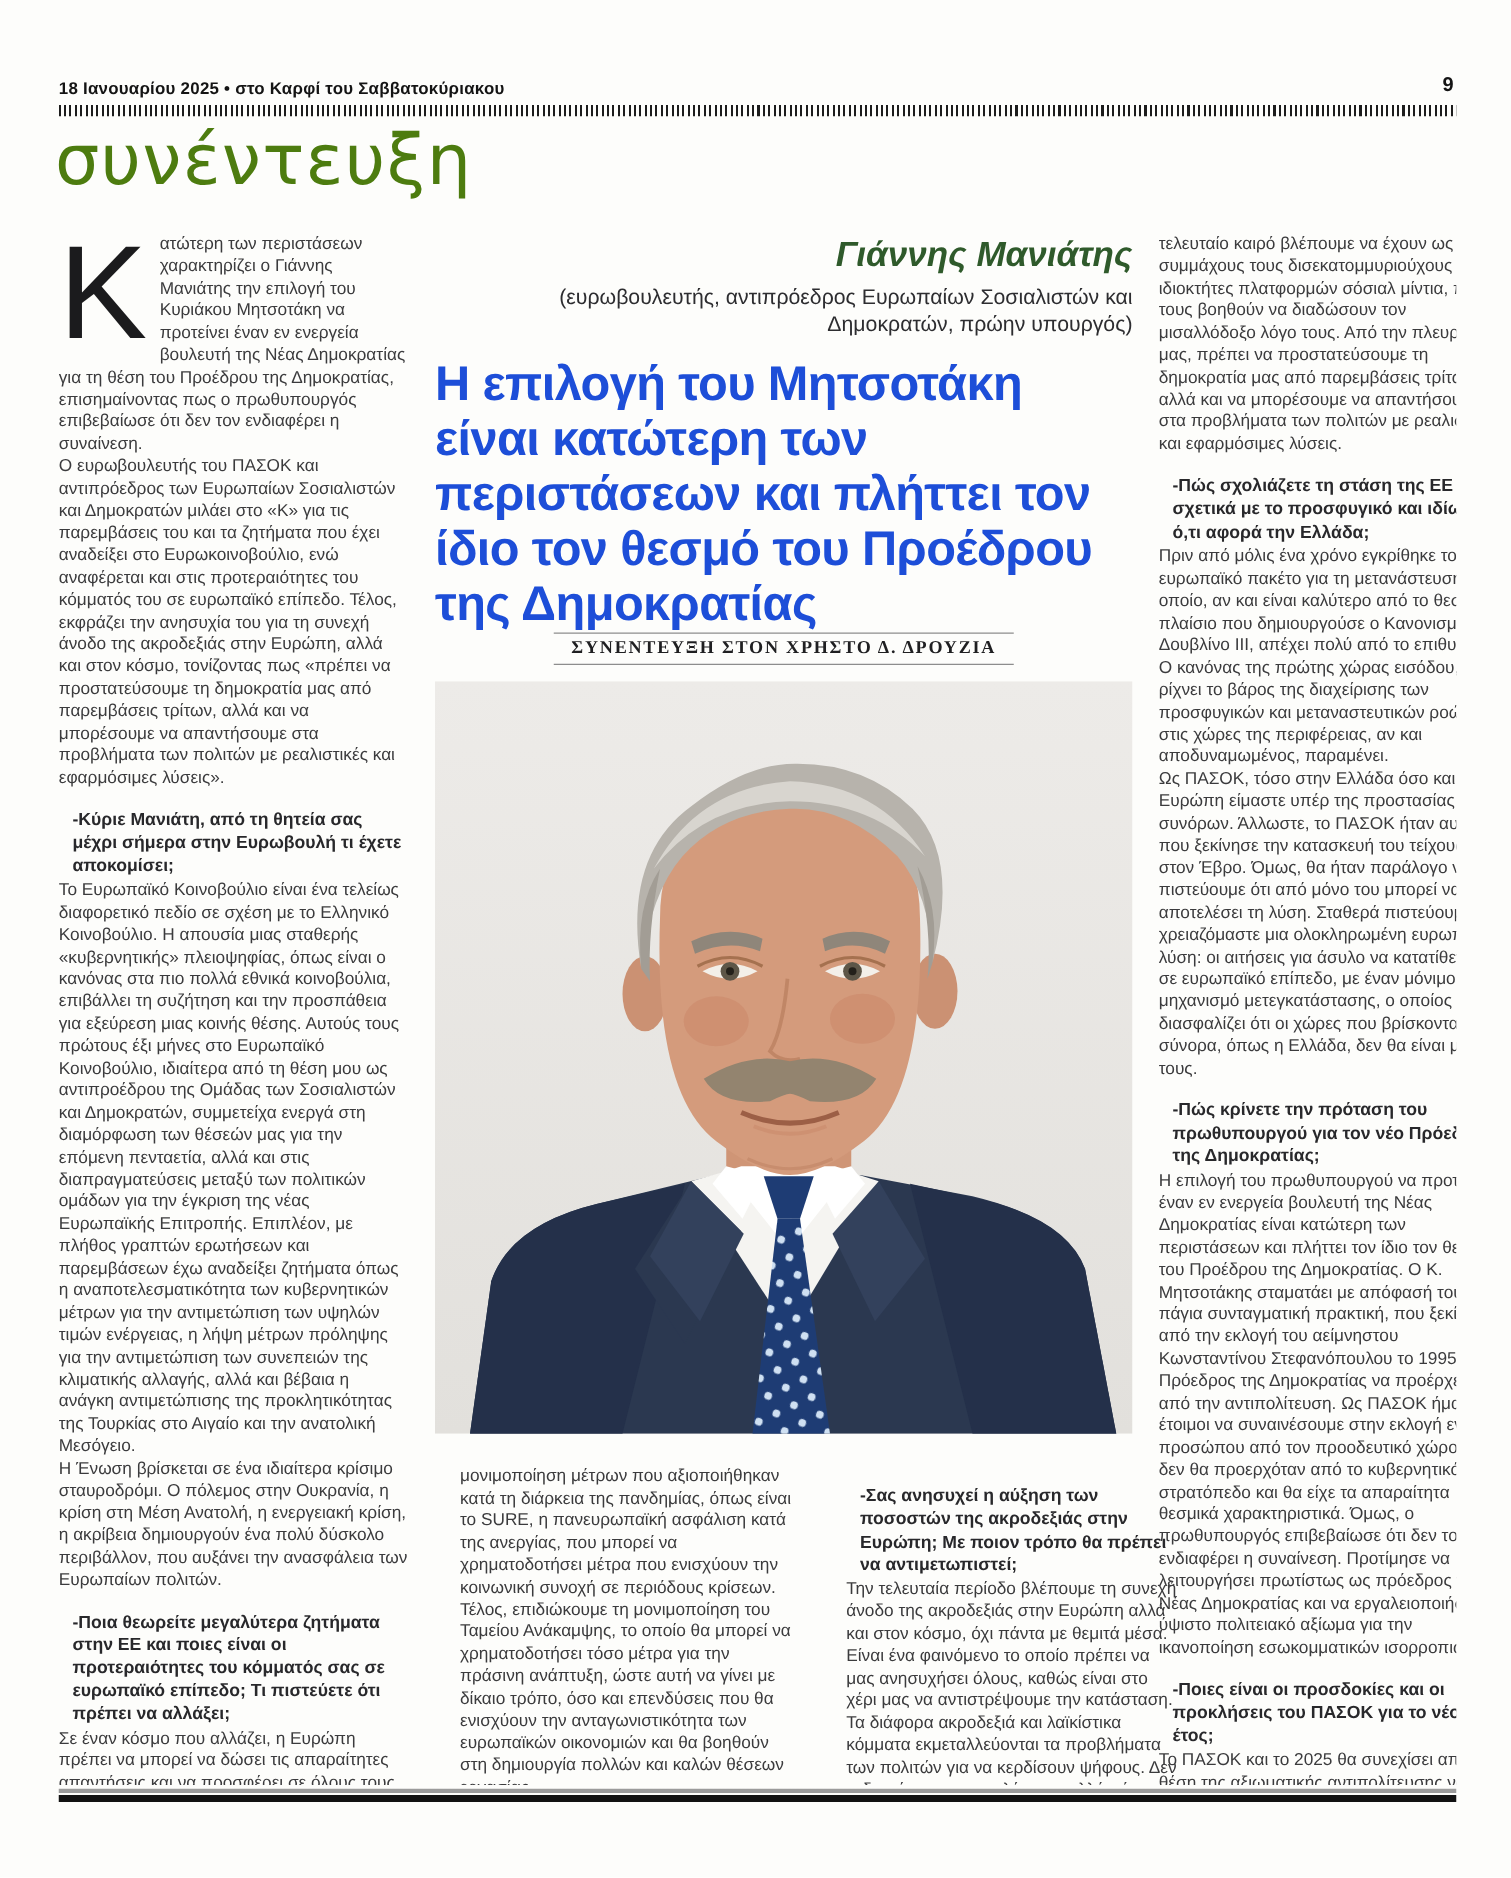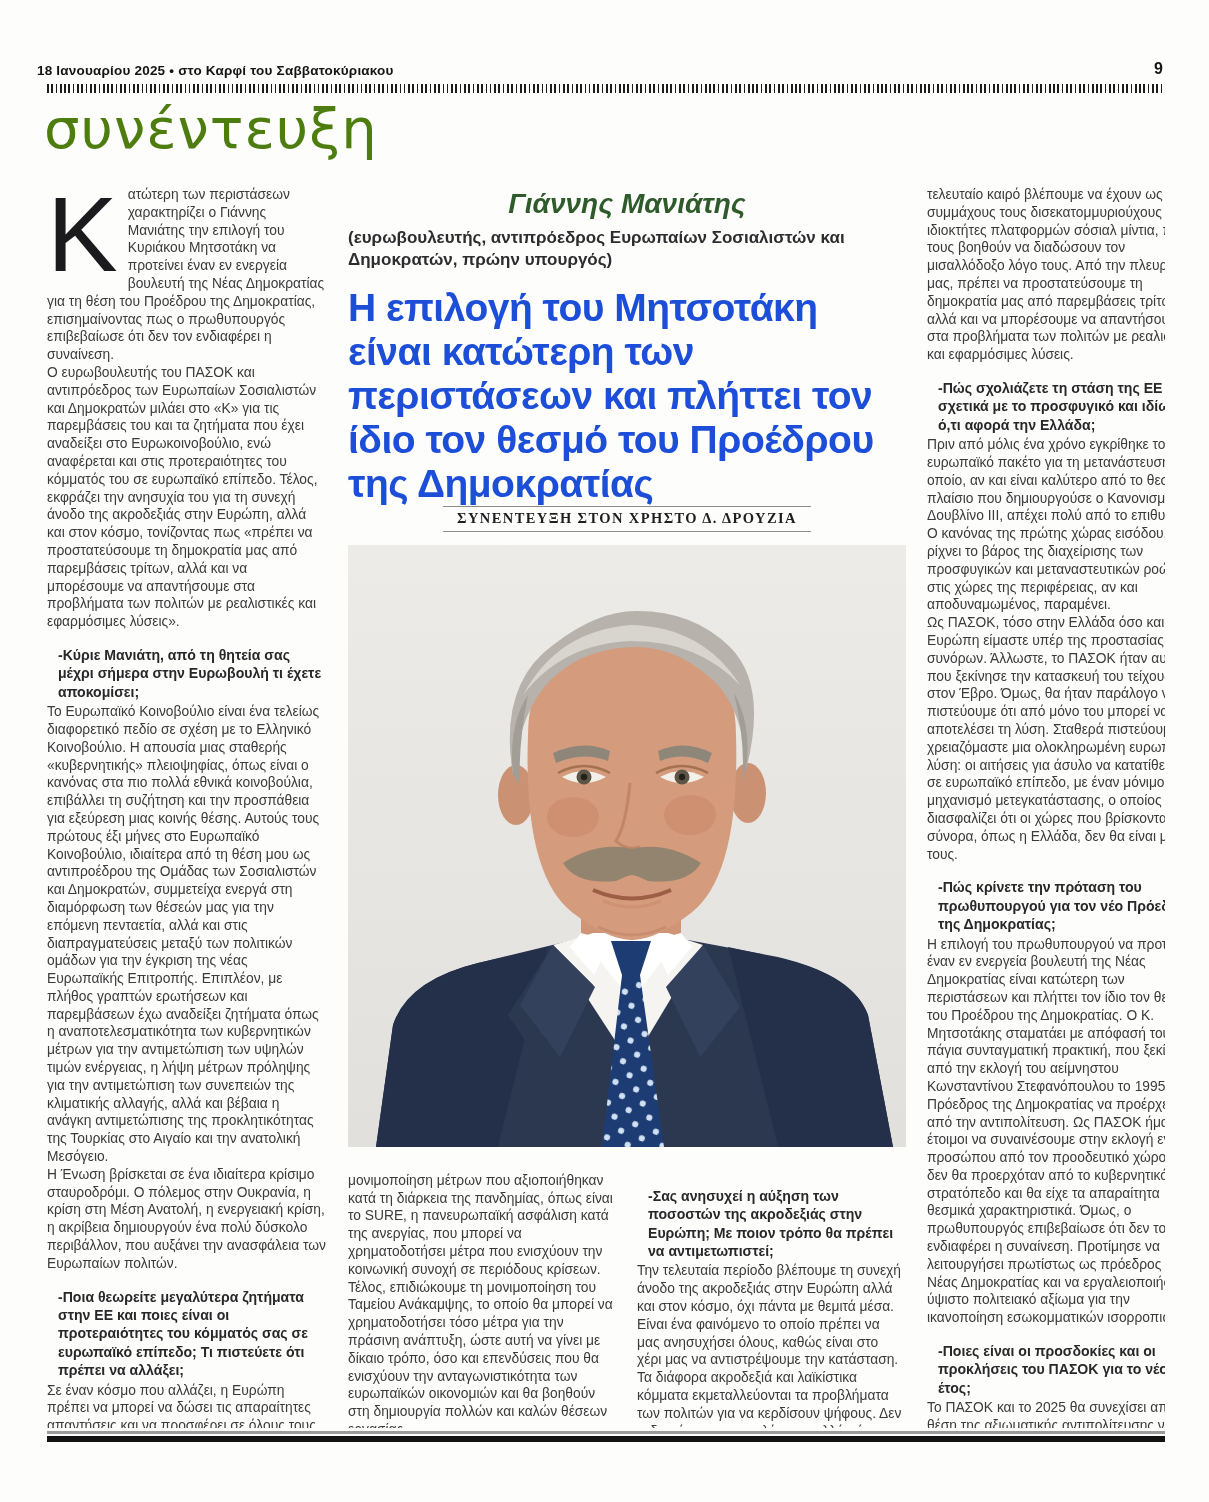--- a/index.html
+++ b/index.html
@@ -4,21 +4,21 @@
 <style>
   html,body { margin:0; padding:0; background:#ffffff; }
   .page {
     position:relative; width:1209px; height:1502px;
     background:#fdfdfb; overflow:hidden;
     font-family:"Liberation Sans", sans-serif;
     color:#3b3b3d;
   }
   
   .dateline {
-    position:absolute; left:37px; top:63px;
+    position:absolute; left:47px; top:63px;
     font-size:13.5px; font-weight:bold; color:#141414; letter-spacing:.2px;
   }
   .pagenum {
     position:absolute; right:46px; top:60px;
     font-size:16px; font-weight:bold; color:#141414;
   }
   .tickrule {
     position:absolute; left:47px; width:1118px; top:84px; height:9px;
     background:repeating-linear-gradient(90deg,#1c1c1c 0 1.6px, transparent 1.6px 4.3px);
   }
@@ -44,44 +44,44 @@
   .para.q {
     font-weight:bold; color:#28282b;
     margin:15px 0 2px 11px; font-size:14.1px; line-height:18.4px;
   }
   .dropcap {
     float:left; font-size:106px; line-height:86px;
     padding:5px 10px 0 0; font-weight:500; color:#1b1b1d;
   }
   
   .author {
-    text-align:center; margin:2px 0 0 0;
+    text-align:right; margin:2px 0 0 0;
     font-size:28px; font-weight:bold; font-style:italic;
     color:#2f5a2b;
   }
   .author-role {
-    text-align:left; margin-top:7px;
-    font-size:17px; font-weight:bold; color:#2d2d30; line-height:1.28;
+    text-align:right; margin-top:7px;
+    font-size:17px; font-weight:normal; color:#2d2d30; line-height:1.28;
   }
   .headline {
     text-align:left; margin-top:15px;
     font-size:39px; line-height:1.13; font-weight:bold;
     letter-spacing:-.5px; color:#1d4ed8;
   }
   .byline-wrap { text-align:center; }
   .byline {
     display:inline-block; padding:3px 14px 4px;
     border-top:1.5px solid #8d8d8d; border-bottom:1.5px solid #8d8d8d;
     font-family:"Liberation Serif", serif; font-weight:bold;
     font-size:14.5px; letter-spacing:1.4px; color:#1f1f21;
   }
   .photo { margin-top:13px; width:558px; height:602px; }
   .photo svg { display:block; width:100%; height:100%; }
   .center-sub { display:flex; gap:20px; margin-top:25px; }
-  .center-sub .subcol { width:269px; flex:0 0 auto; }
+  .center-sub .subcol { width:269px; flex:0 0 auto;margin-left:20px; }
 
   .bottom-rule {
     position:absolute; left:47px; width:1118px; top:1431px; height:13px;
     background:linear-gradient(#9b9b9b 0 3px, #fdfdfb 3px 5px, #121212 5px 11px, #fdfdfb 11px);
   }
 </style>
 </head>
 <body>
 
 <div class="page">

